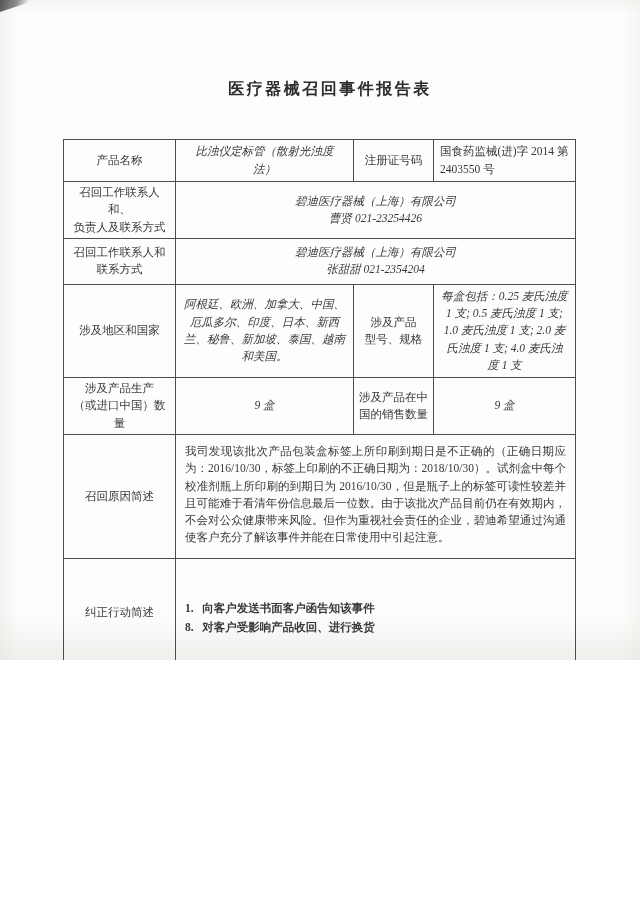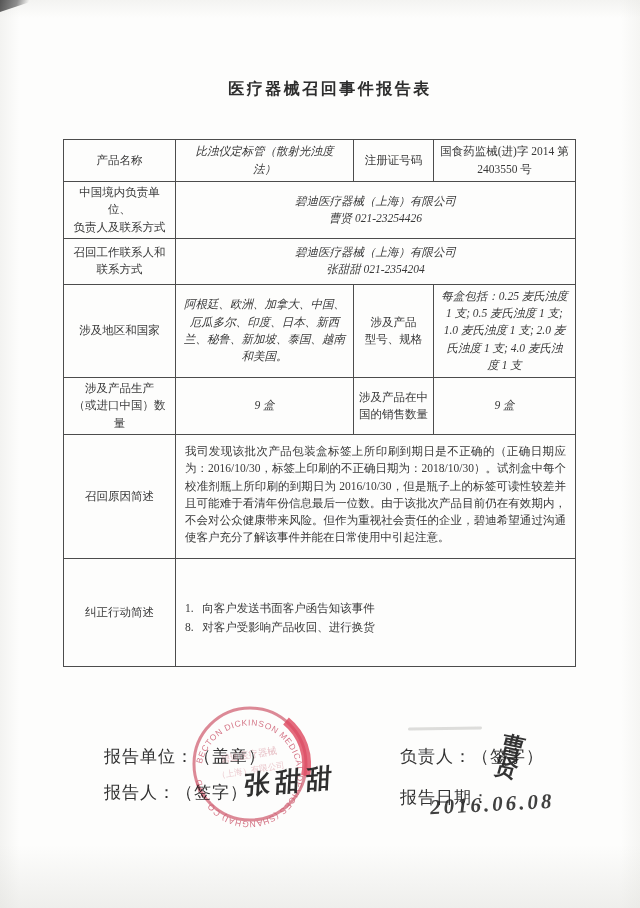--- a/index.html
+++ b/index.html
@@ -1,20 +1,20 @@
 <!DOCTYPE html>
 <html><head>
 <meta charset="utf-8">
 <style>
   * { margin:0; padding:0; box-sizing:border-box; }
   html,body { width:640px; height:908px; }
   body { font-family:"Liberation Serif","DejaVu Serif",serif; color:#3a3a3a; }
 
   .page {
-    position:relative; width:640px; height:908px; overflow:hidden;
+    position:relative; width:640px; height:660px; overflow:hidden;
     background:
       linear-gradient(180deg, rgba(226,226,222,.35) 0%, rgba(255,255,255,0) 2%, rgba(255,255,255,0) 93%, rgba(224,224,220,.5) 100%),
       linear-gradient(90deg, rgba(230,230,227,.45) 0%, rgba(255,255,255,0) 3%, rgba(255,255,255,0) 97%, rgba(234,234,230,.4) 100%),
       #fdfdfc;
   }
 
   .corner-artifact {
     position:absolute; left:0; top:0; width:36px; height:12px;
     background:linear-gradient(105deg,#555 0%,#8e8e8e 45%,rgba(200,200,200,0) 75%);
     clip-path:polygon(0 0,100% 0,0 100%);
@@ -30,25 +30,25 @@
     position:absolute; left:63px; top:139px; width:512px;
     border-collapse:collapse; table-layout:fixed;
     border:1px solid #4c4c4c;
   }
   table.form td {
     border:1px solid #4c4c4c; font-size:11.5px; line-height:1.5;
     vertical-align:middle; color:#383838;
   }
   td.lbl { text-align:center; white-space:pre-line; padding:2px 5px; }
   td.val { text-align:center; padding:3px 9px;font-style:italic; }
-  td.val-center { text-align:center; white-space:pre-line; padding:3px 6px;margin-left:48px; }
+  td.val-center { white-space:pre-line; padding:3px 6px;margin-left:48px; }
   td.val-small { font-size:11px; line-height:1.5; padding:3px 7px; }
   td.para { text-align:justify; line-height:1.66; padding:5px 9px 8px 9px; }
   td.list { vertical-align:top; padding:16px 9px 4px 9px; }
-  .ca-item { white-space:pre-wrap; padding-left:24px; text-indent:-24px; line-height:1.7; }
+  .ca-item { white-space:pre-wrap; padding-left:24px; text-indent:-24px; line-height:1.7;font-weight:bold; }
 
   tr.rA{height:42px} tr.rB{height:40px} tr.rC{height:48px} tr.rD{height:46px}
   tr.rE{height:34px} tr.rF{height:70px} tr.rG{height:40px} tr.rH{height:38px}
   tr.rI{height:124px} tr.rJ{height:108px}
 
   .footer-label { position:absolute; font-size:17px; color:#333; letter-spacing:1px; z-index:2; }
   .lab-unit { left:104px; top:745px; }
   .lab-resp { left:400px; top:745px; }
   .lab-reporter { left:104px; top:781px; }
   .lab-date { left:400px; top:786px; }
@@ -93,21 +93,21 @@
     </colgroup>
     <tbody>
       <tr class="rA">
         <td class="lbl">产品名称</td>
         <td class="val">比浊仪定标管（散射光浊度法）</td>
         <td class="lbl">注册证号码</td>
         <td class="val-center">国食药监械(进)字 2014 第
 2403550 号</td>
       </tr>
       <tr class="rC">
-        <td class="lbl">中国境内负责单位、
+        <td class="lbl">召回工作联系人和、
 负责人及联系方式</td>
         <td class="val" colspan="3">
           <div>碧迪医疗器械（上海）有限公司</div>
           <div>曹贤 021-23254426</div>
         </td>
       </tr>
       <tr class="rD">
         <td class="lbl">召回工作联系人和
 联系方式</td>
         <td class="val" colspan="3">

